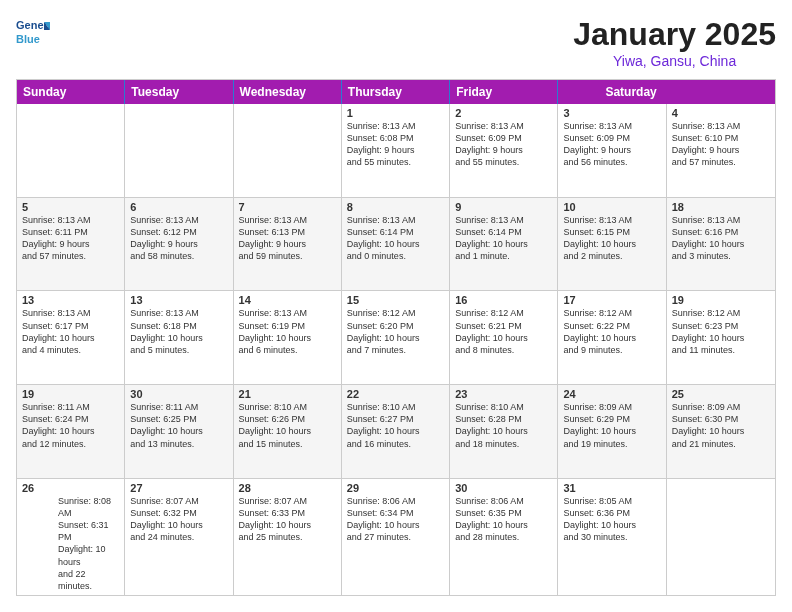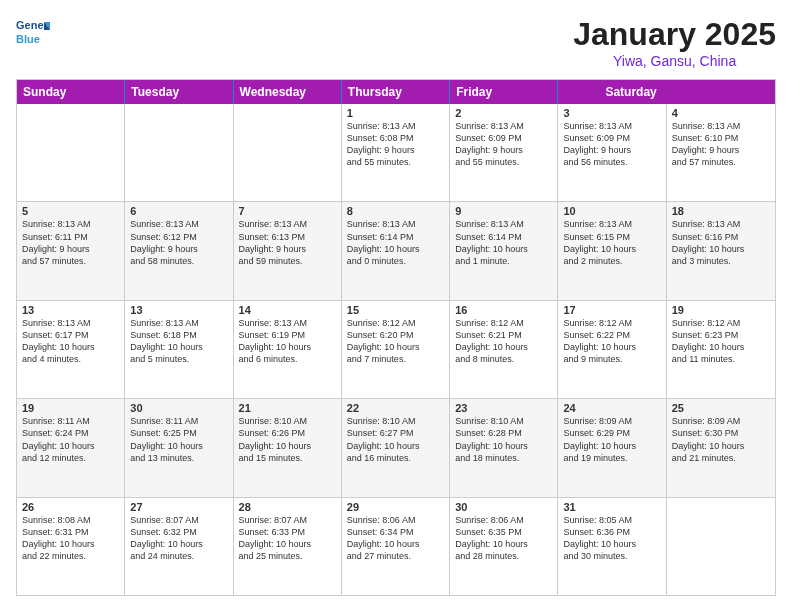--- a/index.html
+++ b/index.html
@@ -310,21 +310,21 @@
             <span class="day-num">25</span>
             <div class="cal-cell-text" style="white-space: pre-line;">Sunrise: 8:09 AM
 Sunset: 6:30 PM
 Daylight: 10 hours
 and 21 minutes.</div>
           </div>
         </div>
         <div class="cal-row">
           <div class="cal-cell">
             <span class="day-num">26</span>
-            <div class="cal-cell-text" style="white-space: pre-line;">Sunrise: 8:08 AM
+            <div class="cal-cell-text" style="white-space: pre-line; margin-left: 36px;">Sunrise: 8:08 AM
 Sunset: 6:31 PM
 Daylight: 10 hours
 and 22 minutes.</div>
           </div>
           <div class="cal-cell">
             <span class="day-num">27</span>
             <div class="cal-cell-text" style="white-space: pre-line;">Sunrise: 8:07 AM
 Sunset: 6:32 PM
 Daylight: 10 hours
 and 24 minutes.</div>

